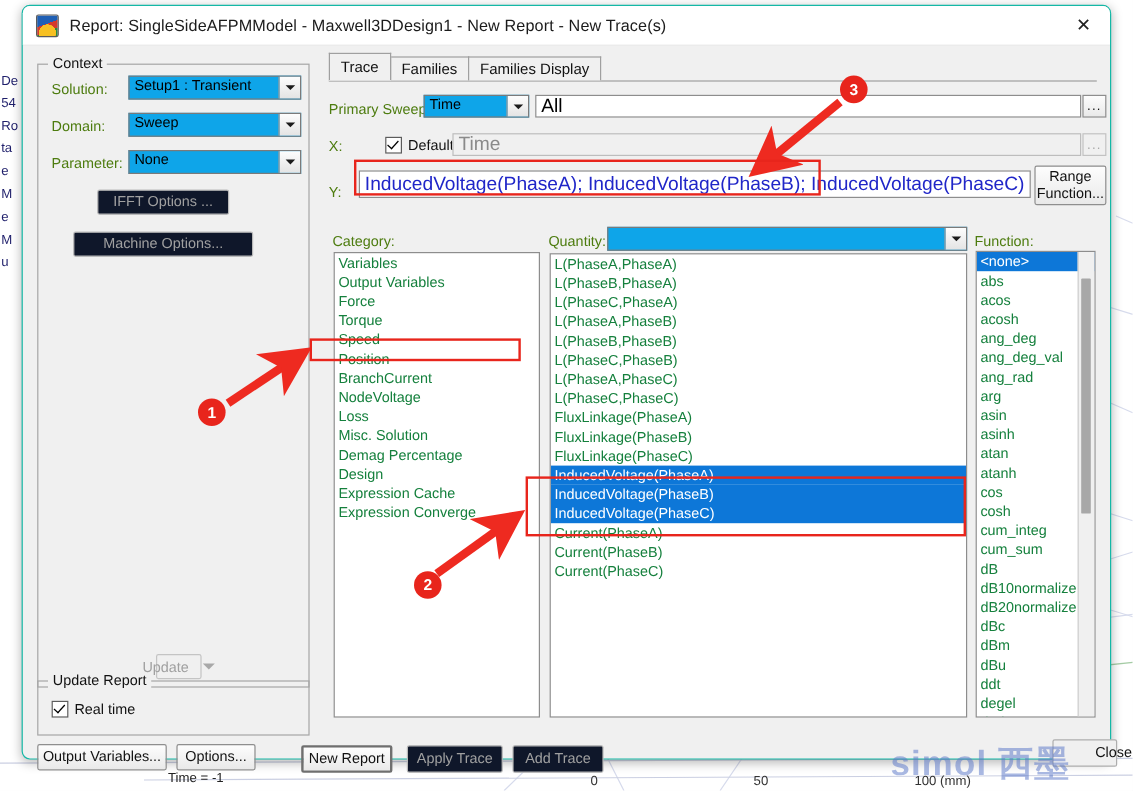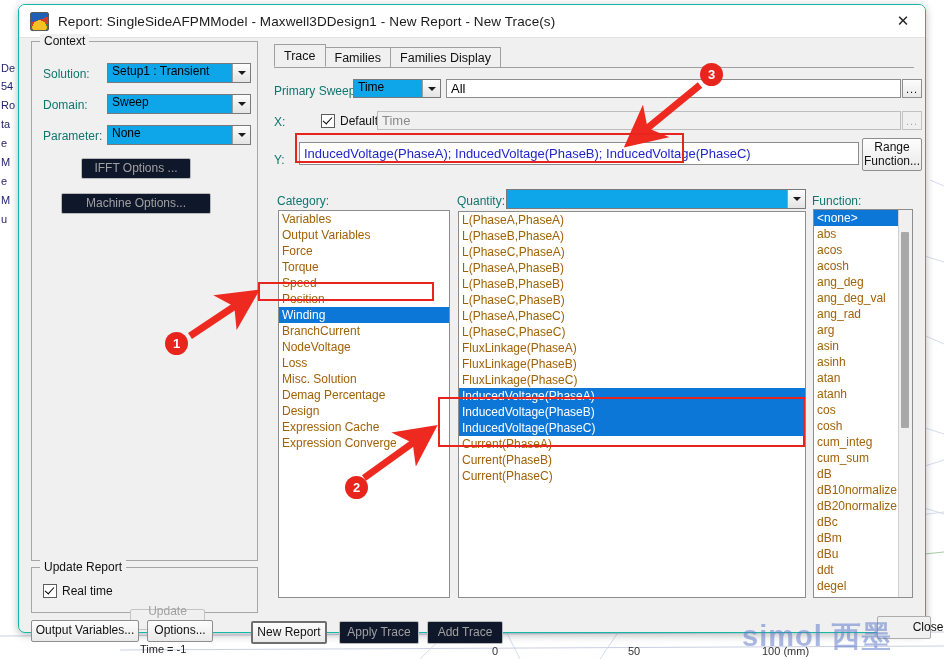--- a/index.html
+++ b/index.html
@@ -48,21 +48,21 @@
   }
 
   
   .grp{
     position:absolute;border:1px solid #a6a6a6;
   }
   .grp>.legend{
     position:absolute;top:-8px;left:8px;background:#f0f0f0;padding:0 4px;
     font-size:12px;color:#111;
   }
-  .lbl{position:absolute;font-size:12px;color:#0f766e;white-space:nowrap;}
+  .lbl{position:absolute;font-size:12px;color:#4d7c0f;white-space:nowrap;}
 
   
   .combo{
     position:absolute;background:#0ea5e9;border:1px solid #7a7a7a;
     box-sizing:border-box;display:flex;align-items:flex-start;
     font-size:12px;color:#000;
   }
   .combo .val{padding-left:4px;flex:1;overflow:hidden;white-space:nowrap;}
   .combo .arrow{
     width:17px;height:100%;flex:none;display:flex;align-items:center;justify-content:center;
@@ -81,21 +81,21 @@
     font-size:12px;color:#111;display:flex;align-items:center;justify-content:center;
     text-align:center;line-height:1.15;
   }
   .btn.disabled{color:#a0a0a0;border-color:#b9b9b9;background:#0f172a;}
   .btn.default{border:2px solid #6f6f6f;}
   .btn.flat{background:#f0f0f0;border:1px solid #adadad;}
 
   
   .txt{
     position:absolute;box-sizing:border-box;background:#fff;
-    border:1px solid #8d8d8d;font-size:13px;color:#000;
+    border:1px solid #8d8d8d;font-size:16px;color:#000;
     display:flex;align-items:center;padding-left:4px;overflow:hidden;white-space:nowrap;
   }
   .txt.gray{color:#8a8a8a;background:#f0f0f0;border:1px solid #bdbdbd;}
   .txt.blue{color:#2026c8;}
 
   .dots{
     position:absolute;box-sizing:border-box;width:20px;
     background:linear-gradient(#fdfdfd,#e9e9e9);border:1px solid #8e8e8e;
     font-size:11px;display:flex;align-items:center;justify-content:center;
     color:#111;letter-spacing:1px;
@@ -115,21 +115,21 @@
     position:relative;z-index:3;
   }
   #tabline{position:absolute;left:255px;top:62px;width:640px;height:1px;background:#9f9f9f;}
 
   
   .listbox{
     position:absolute;box-sizing:border-box;background:#fff;
     border:1px solid #8d8d8d;overflow:hidden;
   }
   .listbox .row{
-    height:16px;line-height:16px;font-size:12px;color:#a16207;padding-left:3px;
+    height:16px;line-height:16px;font-size:12px;color:#15803d;padding-left:3px;
     white-space:nowrap;overflow:hidden;
   }
   .listbox .row.sel{background:#0d77d8;color:#fff;}
   .listbox .sbar{
     position:absolute;right:0;top:0;bottom:0;width:13px;background:#f0f0f0;
     border-left:1px solid #cfcfcf;
   }
   .listbox .sbar .thumb{
     position:absolute;left:2px;width:8px;background:#a8a8a8;border-radius:1px;
   }
@@ -212,21 +212,21 @@
 
 <div id="dialog">
 
   <div id="titlebar">
     <div class="appicon"></div>
     <div class="wtitle">Report: SingleSideAFPMModel - Maxwell3DDesign1 - New Report - New Trace(s)</div>
     <div class="spacer"></div>
     <div id="closeX">✕</div>
   </div>
 
-  <div class="grp" style="left:12px;top:36px;width:225px;height:518px;">
+  <div class="grp" style="left:12px;top:48px;width:225px;height:518px;">
     <div class="legend">Context</div>
   </div>
 
   <div class="lbl" style="left:24px;top:62px;">Solution:</div>
   <div class="combo" style="left:88px;top:58px;width:144px;height:20px;">
     <div class="val">Setup1 : Transient</div>
     <div class="arrow">
         <i></i>
       </div>
   </div>
@@ -250,21 +250,21 @@
   <div class="btn disabled" style="left:62px;top:153px;width:110px;height:21px;">IFFT Options ...</div>
   <div class="btn disabled" style="left:42px;top:188px;width:150px;height:21px;">Machine Options...</div>
 
   <div class="grp" style="left:12px;top:562px;width:225px;height:44px;">
     <div class="legend">Update Report</div>
   </div>
   <div class="chk" style="left:24px;top:579px;">
     <span class="box on"></span>
     <span>Real time</span>
   </div>
-  <div class="splitbtn" style="left:111px;top:604px;width:75px;height:21px;flex-direction:column;">
+  <div class="splitbtn" style="left:111px;top:540px;width:38px;height:21px;">
     <span>Update</span>
     <i></i>
   </div>
 
   <div class="btn" style="left:12px;top:615px;width:108px;height:22px;">Output Variables...</div>
   <div class="btn" style="left:128px;top:615px;width:66px;height:22px;">Options...</div>
 
   <div id="tabline"></div>
   <div id="tabs">
     <div class="tab active">
@@ -305,21 +305,20 @@
 
   <div class="lbl" style="left:258px;top:189px;">Category:</div>
   <div class="listbox" style="left:259px;top:205px;width:172px;height:388px;">
     <div id="category-rows">
         <div class="row">Variables</div>
         <div class="row">Output Variables</div>
         <div class="row">Force</div>
         <div class="row">Torque</div>
         <div class="row">Speed</div>
         <div class="row">Position</div>
-        <div class="row sel">Winding</div>
         <div class="row">BranchCurrent</div>
         <div class="row">NodeVoltage</div>
         <div class="row">Loss</div>
         <div class="row">Misc. Solution</div>
         <div class="row">Demag Percentage</div>
         <div class="row">Design</div>
         <div class="row">Expression Cache</div>
         <div class="row">Expression Converge</div>
       </div>
   </div>

